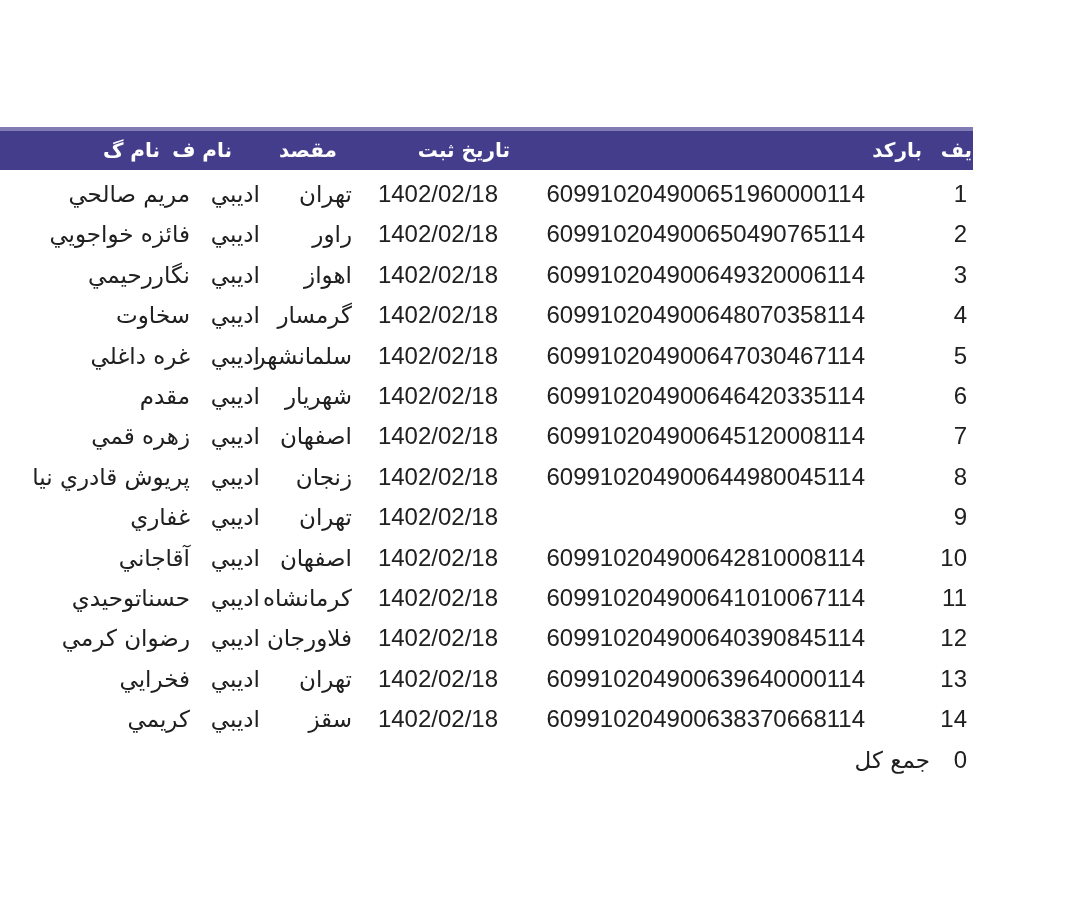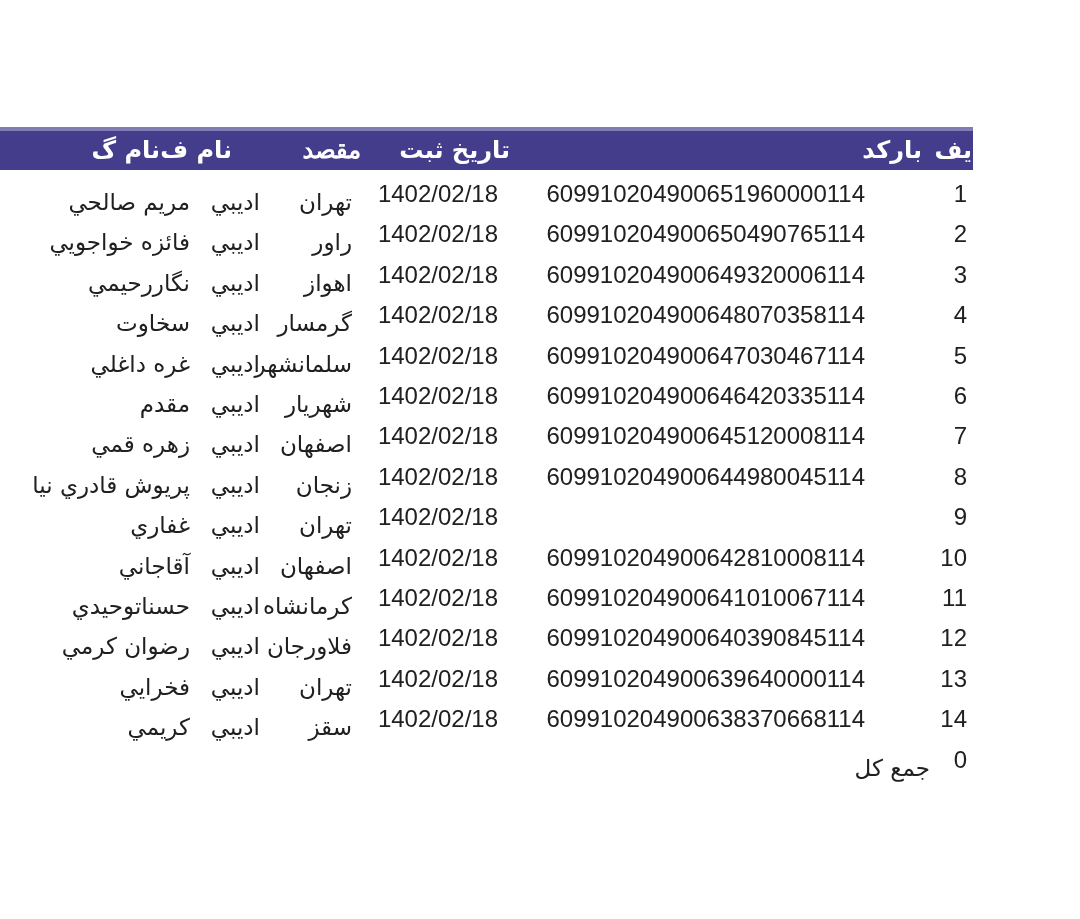--- a/index.html
+++ b/index.html
@@ -7,34 +7,34 @@
     width:1080px;height:919px;background:#ffffff;position:relative;
     overflow:hidden;font-family:"Liberation Sans",sans-serif;color:#202020;
   }
   
   .header-band{
     position:absolute;left:0;top:127px;width:973px;height:39px;
     border-top:4px solid #827CB5;background:#443D8C;color:#fff;
   }
   .h{
     position:absolute;top:0;line-height:39px;white-space:nowrap;
-    font-family:"DejaVu Sans",sans-serif;font-weight:bold;font-size:24px;
+    font-family:"DejaVu Sans",sans-serif;font-weight:bold;font-size:20px;
     direction:rtl;unicode-bidi:plaintext;
   }
   .h-rowno{right:1px;}
   .h-barcode{right:51px;margin-left:40px;}
   .h-date{right:463px;}
-  .h-dest{right:612px;font-family:Liberation Serif, serif;}
+  .h-dest{right:636px;}
   .h-fname{right:741px;}
   .h-lname{right:813px;}
   
   .row{position:absolute;left:0;width:1080px;height:40px;}
   .cell{position:absolute;top:0;line-height:40px;white-space:nowrap;}
   .num{font-family:"Liberation Sans","DejaVu Sans",sans-serif;font-size:24px;direction:ltr;}
-  .fa{font-family:"DejaVu Sans",sans-serif;font-size:23px;direction:rtl;unicode-bidi:plaintext;margin-top:8px;}
+  .fa{font-family:"DejaVu Sans",sans-serif;font-size:23px;direction:rtl;unicode-bidi:plaintext;}
   .c-rowno{right:113px;}
   .c-barcode{right:215px;}
   .c-date{right:582px;}
   .c-dest{right:728px;text-align:right;}
   .c-fname{right:820px;}
   .c-lname{right:890px;}
   .t-zero{right:113px;}
   .t-label{right:150px;}
 </style>
 </head>

